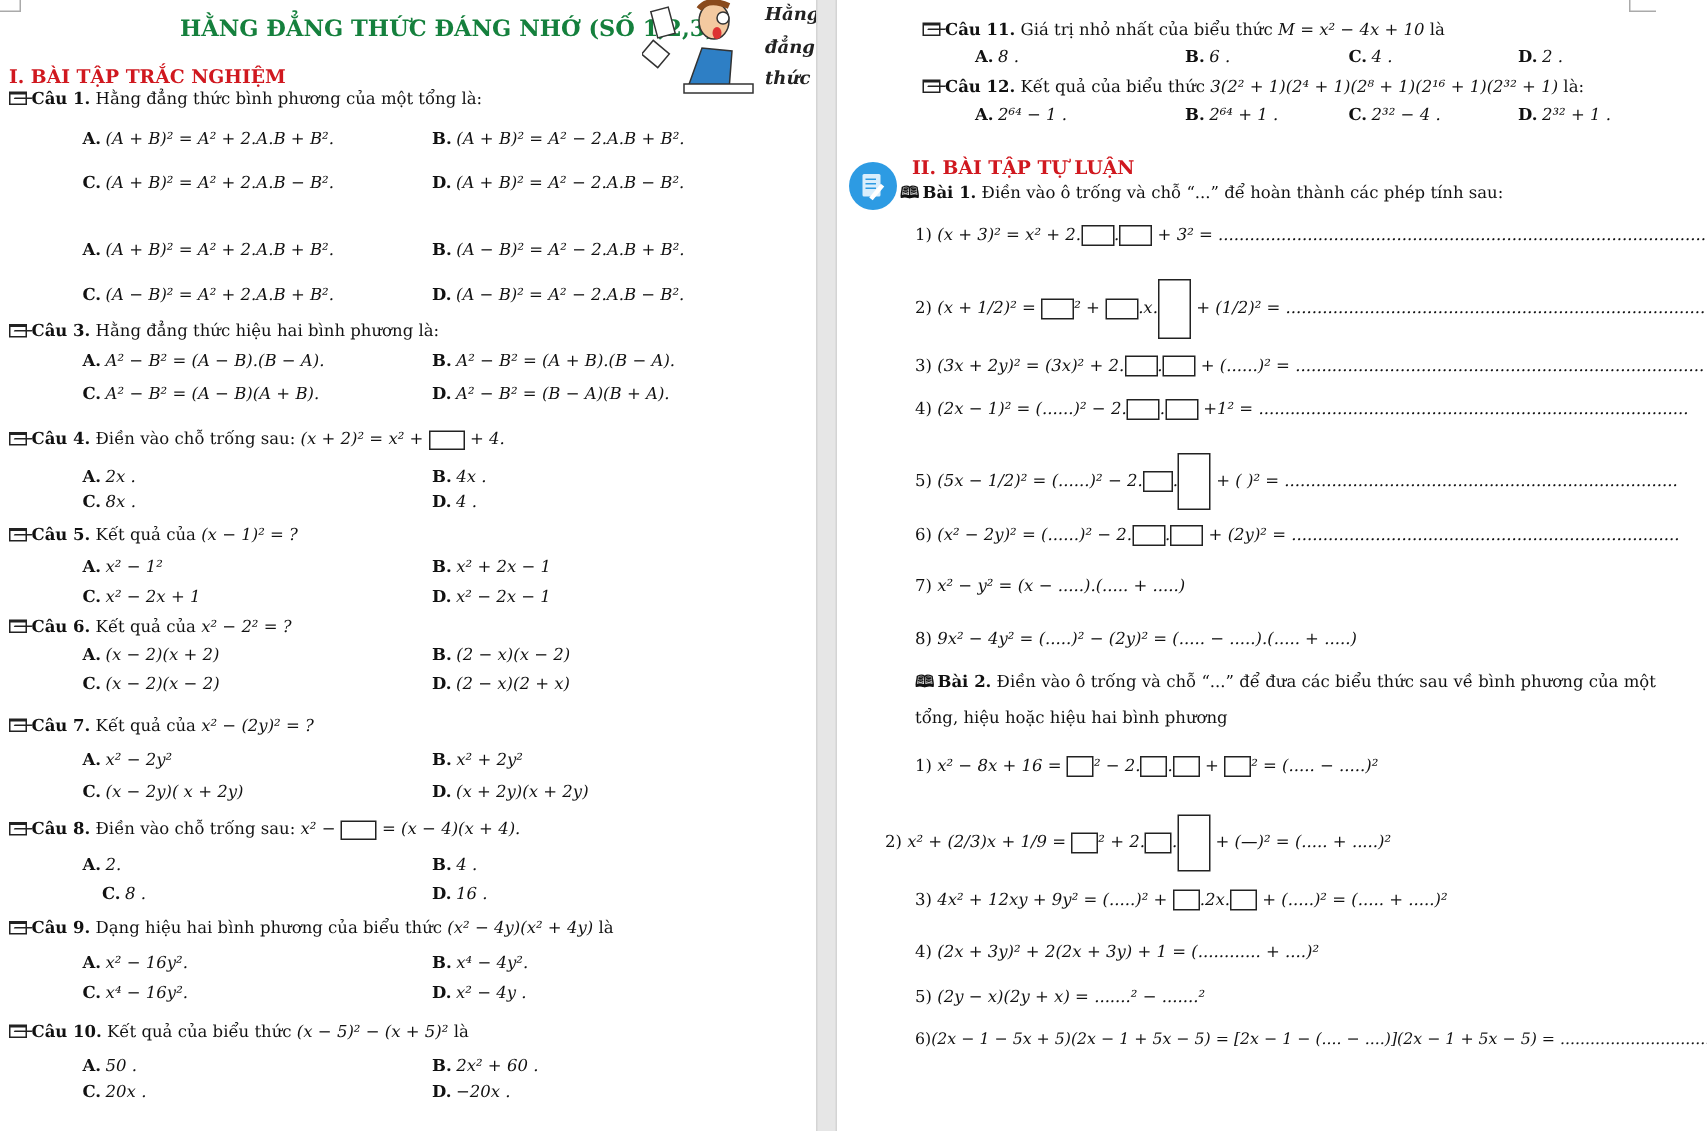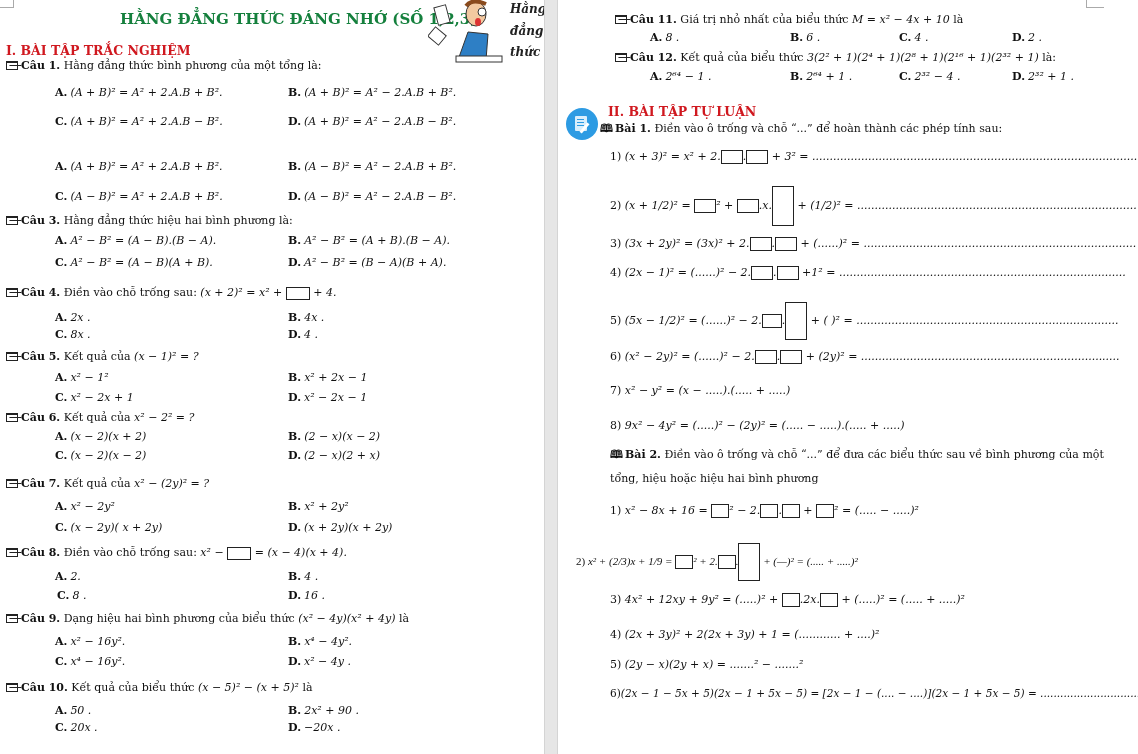--- a/index.html
+++ b/index.html
@@ -115,36 +115,36 @@
   <div class="abs opt" style="left:288px;top:521px;"><span class="lbl">D.</span><span class="math">(x + 2y)(x + 2y)</span></div>
 
   <div class="abs q" style="left:6px;top:546px;">
     <span class="folder"></span><b>Câu 8.</b> <span>Điền vào chỗ trống sau:</span>
     <span class="math">x² −</span>
     <span class="box" style="width:24px;height:13px;"></span>
     <span class="math">= (x − 4)(x + 4).</span>
   </div>
   <div class="abs opt" style="left:55px;top:570px;"><span class="lbl">A.</span><span class="math">2.</span></div>
   <div class="abs opt" style="left:288px;top:570px;"><span class="lbl">B.</span><span class="math">4 .</span></div>
-  <div class="abs opt" style="left:57px;top:589px;text-align:center;"><span class="lbl">C.</span><span class="math">8 .</span></div>
+  <div class="abs opt" style="left:68px;top:589px;text-align:center;"><span class="lbl">C.</span><span class="math">8 .</span></div>
   <div class="abs opt" style="left:288px;top:589px;"><span class="lbl">D.</span><span class="math">16 .</span></div>
 
   <div class="abs q" style="left:6px;top:612px;">
     <span class="folder"></span><b>Câu 9.</b> <span>Dạng hiệu hai bình phương của biểu thức</span> <span class="math">(x² − 4y)(x² + 4y)</span> <span>là</span>
   </div>
   <div class="abs opt" style="left:55px;top:635px;"><span class="lbl">A.</span><span class="math">x² − 16y².</span></div>
   <div class="abs opt" style="left:288px;top:635px;"><span class="lbl">B.</span><span class="math">x⁴ − 4y².</span></div>
   <div class="abs opt" style="left:55px;top:655px;"><span class="lbl">C.</span><span class="math">x⁴ − 16y².</span></div>
   <div class="abs opt" style="left:288px;top:655px;"><span class="lbl">D.</span><span class="math">x² − 4y .</span></div>
 
   <div class="abs q" style="left:6px;top:681px;">
     <span class="folder"></span><b>Câu 10.</b> <span>Kết quả của biểu thức</span> <span class="math">(x − 5)² − (x + 5)²</span> <span>là</span>
   </div>
   <div class="abs opt" style="left:55px;top:704px;"><span class="lbl">A.</span><span class="math">50 .</span></div>
-  <div class="abs opt" style="left:288px;top:704px;"><span class="lbl">B.</span><span class="math">2x² + 90 .</span></div>
+  <div class="abs opt" style="left:288px;top:704px;"><span class="lbl">B.</span><span class="math">2x² + 60 .</span></div>
   <div class="abs opt" style="left:55px;top:721px;"><span class="lbl">C.</span><span class="math">20x .</span></div>
   <div class="abs opt" style="left:288px;top:721px;"><span class="lbl">D.</span><span class="math">−20x .</span></div>
 </div>
 
 <div class="page" id="page-right">
 
   <div class="corner" style="left:528px;top:0;border-left-width:1px;border-bottom-width:1px;width:18px;height:8px;"></div>
 
   <div class="abs q" style="left:57px;top:13px;">
     <span class="folder"></span><b>Câu 11.</b> <span>Giá trị nhỏ nhất của biểu thức</span> <span class="math">M = x² − 4x + 10</span> <span>là</span>
@@ -204,21 +204,21 @@
 </div>
 
 <div class="abs q" style="left:610px;top:448px;">
   <span class="book">🕮</span><b>Bài 2.</b> <span>Điền vào ô trống và chỗ “...” để đưa các biểu thức sau về bình phương của một</span>
 </div>
 <div class="abs q" style="left:610px;top:472px;">tổng, hiệu hoặc hiệu hai bình phương</div>
 
 <div class="abs math" style="left:610px;top:504px;">
   <span style="font-style:normal">1)</span> <span>x² − 8x + 16 = </span><span class="box" style="width:18px;height:14px"></span><span>² − 2.</span><span class="box" style="width:18px;height:14px"></span><span>.</span><span class="box" style="width:18px;height:14px"></span><span> + </span><span class="box" style="width:18px;height:14px"></span><span>² = (..... − .....)²</span>
 </div>
-<div class="abs math" style="left:576px;top:543px;font-family:Liberation Serif, serif;">
+<div class="abs math" style="left:590px;top:543px;">
   <span style="font-style:normal">2)</span> <span>x² + (2/3)x + 1/9 = </span><span class="box" style="width:18px;height:14px"></span><span>² + 2.</span><span class="box" style="width:18px;height:14px"></span><span>.</span><span class="box" style="width:22px;height:38px"></span><span> + (—)² = (..... + .....)²</span>
 </div>
 <div class="abs math" style="left:610px;top:593px;">
   <span style="font-style:normal">3)</span> <span>4x² + 12xy + 9y² = (.....)² + </span><span class="box" style="width:18px;height:14px"></span><span>.2x.</span><span class="box" style="width:18px;height:14px"></span><span> + (.....)² = (..... + .....)²</span>
 </div>
 <div class="abs math" style="left:610px;top:628px;">
   <span style="font-style:normal">4)</span> <span>(2x + 3y)² + 2(2x + 3y) + 1 = (............ + ....)²</span>
 </div>
 <div class="abs math" style="left:610px;top:658px;">
   <span style="font-style:normal">5)</span> <span>(2y − x)(2y + x) = .......² − .......²</span>

